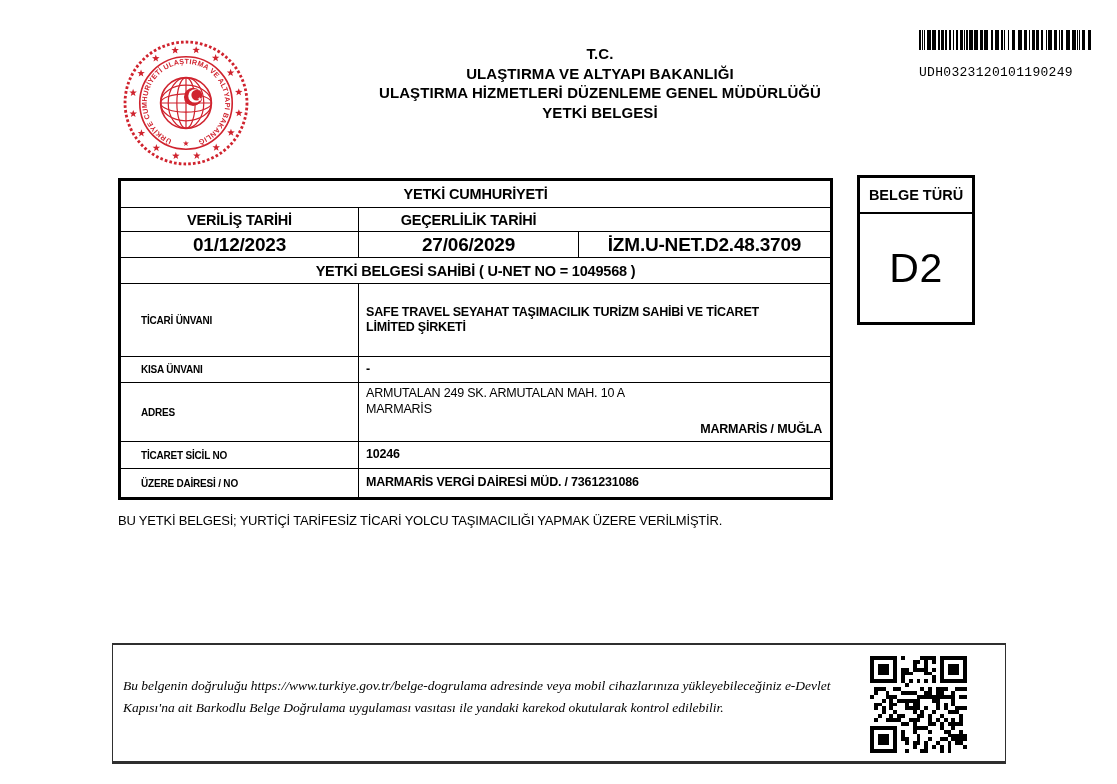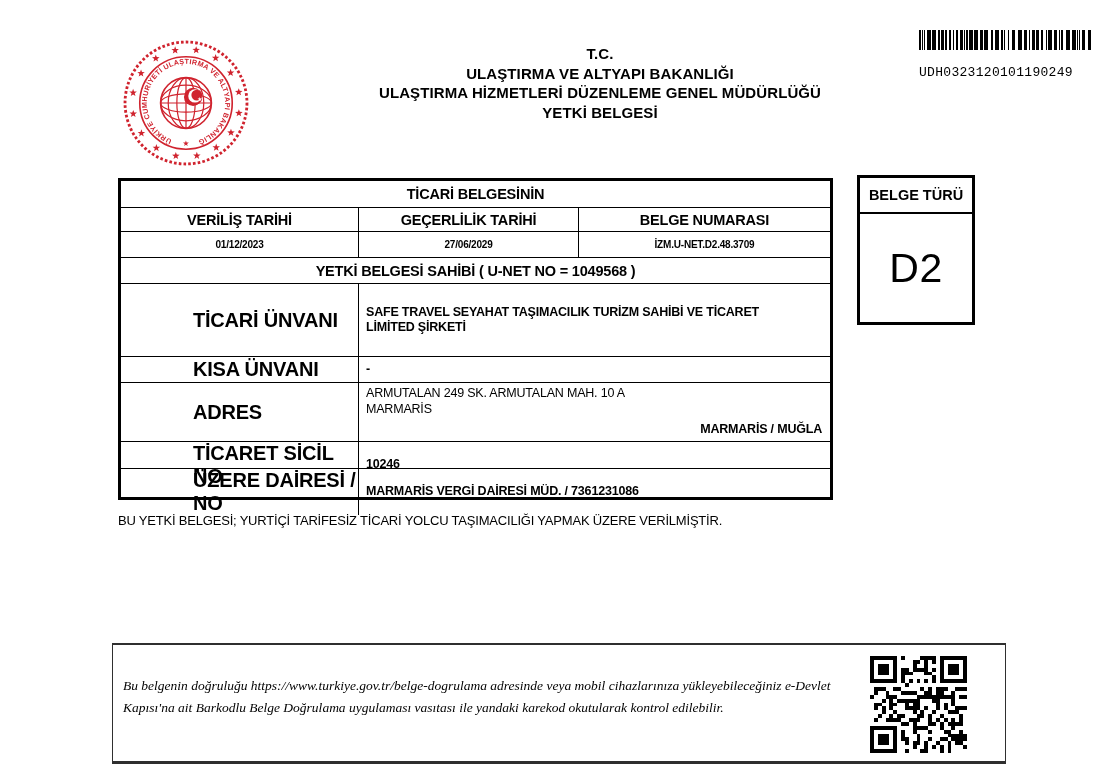--- a/index.html
+++ b/index.html
@@ -33,22 +33,22 @@
   .t-cell + .t-cell { border-left:1px solid #000; }
   .row-title    { grid-template-columns:1fr; height:26px; }
   .row-heads    { grid-template-columns:237px 220px 252px; height:23px; }
   .row-vals     { grid-template-columns:237px 220px 252px; height:25px; }
   .row-owner    { grid-template-columns:1fr; height:25px; }
   .row-field    { grid-template-columns:237px 472px; }
   .h-ticari { height:72px; } .h-kisa { height:25px; } .h-adres { height:58px; }
   .h-sicil  { height:26px; } .h-vergi { height:28px; }
   .cell-title { font-size:14.5px; }
   .cell-head  { font-size:14.5px; }
-  .cell-val   { font-size:10px; }
-  .cell-label { justify-content:flex-start; padding-left:36px; font-size:20px;margin-left:36px; }
+  .cell-val   { font-size:19px; }
+  .cell-label { justify-content:flex-start; padding-left:20px; font-size:10px; }
   .cell-value {
     justify-content:flex-start; padding-left:7px; padding-right:8px;
     font-size:12.5px; line-height:15.5px; white-space:pre-line; text-align:left;
   }
   .cell-adres {
     flex-direction:column; align-items:stretch; justify-content:center;
     padding:3px 8px 3px 7px; font-size:12.5px; line-height:15.5px;
   }
   .adres-lines { white-space:pre-line; font-weight:normal; }
   .adres-right { text-align:right; margin-top:5px; font-weight:bold; }
@@ -191,26 +191,25 @@
           <rect x="160" y="0" width="1" height="20"></rect>
           <rect x="163" y="0" width="3" height="20"></rect>
           <rect x="169" y="0" width="3" height="20"></rect>
         </g>
     </svg>
     <div class="barcode-label">UDH0323120101190249</div>
   </div>
 
   <div class="cert-table">
     <div class="t-row row-title">
-      <div class="t-cell cell-title">TİCARİ BELGESİNİN</div>
+      <div class="t-cell cell-title">YETKİ CUMHURİYETİ</div>
     </div>
     <div class="t-row row-heads">
       <div class="t-cell cell-head">VERİLİŞ TARİHİ</div>
       <div class="t-cell cell-head">GEÇERLİLİK TARİHİ</div>
-      <div class="t-cell cell-head">BELGE NUMARASI</div>
     </div>
     <div class="t-row row-vals">
       <div class="t-cell cell-val">01/12/2023</div>
       <div class="t-cell cell-val">27/06/2029</div>
       <div class="t-cell cell-val">İZM.U-NET.D2.48.3709</div>
     </div>
     <div class="t-row row-owner">
       <div class="t-cell cell-title">YETKİ BELGESİ SAHİBİ ( U-NET NO = 1049568 )</div>
     </div>
     <div class="t-row row-field h-ticari">

